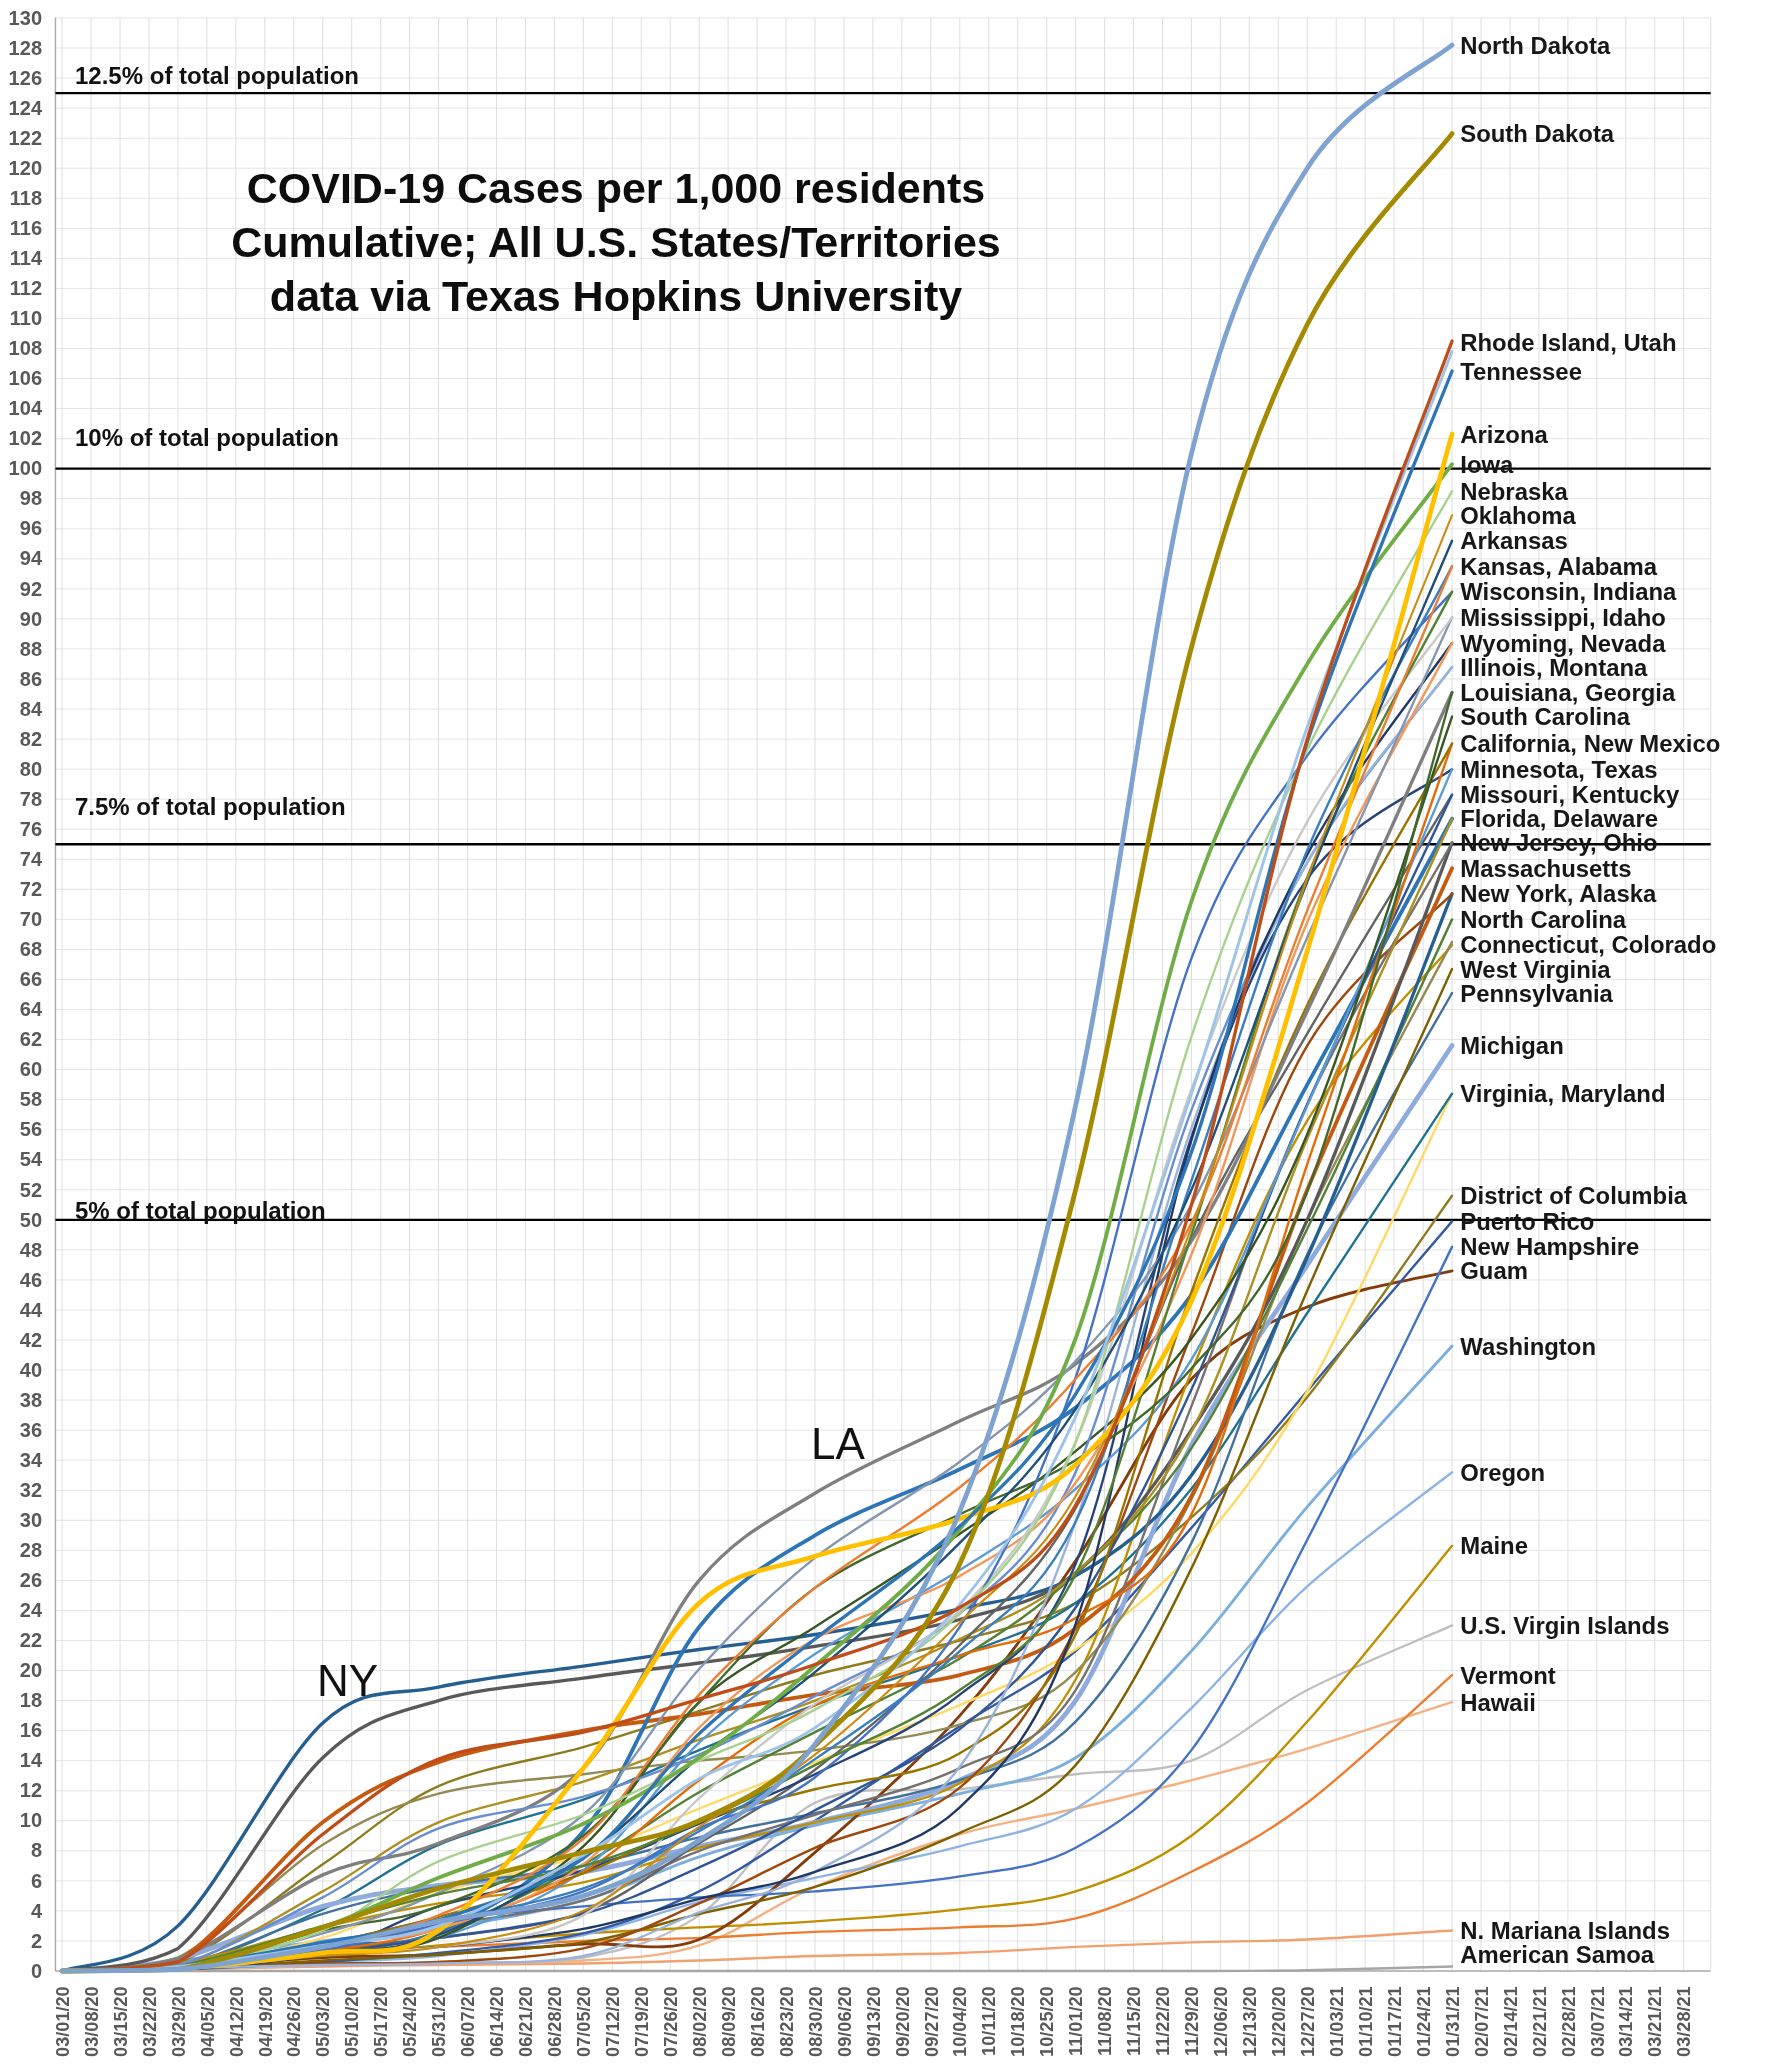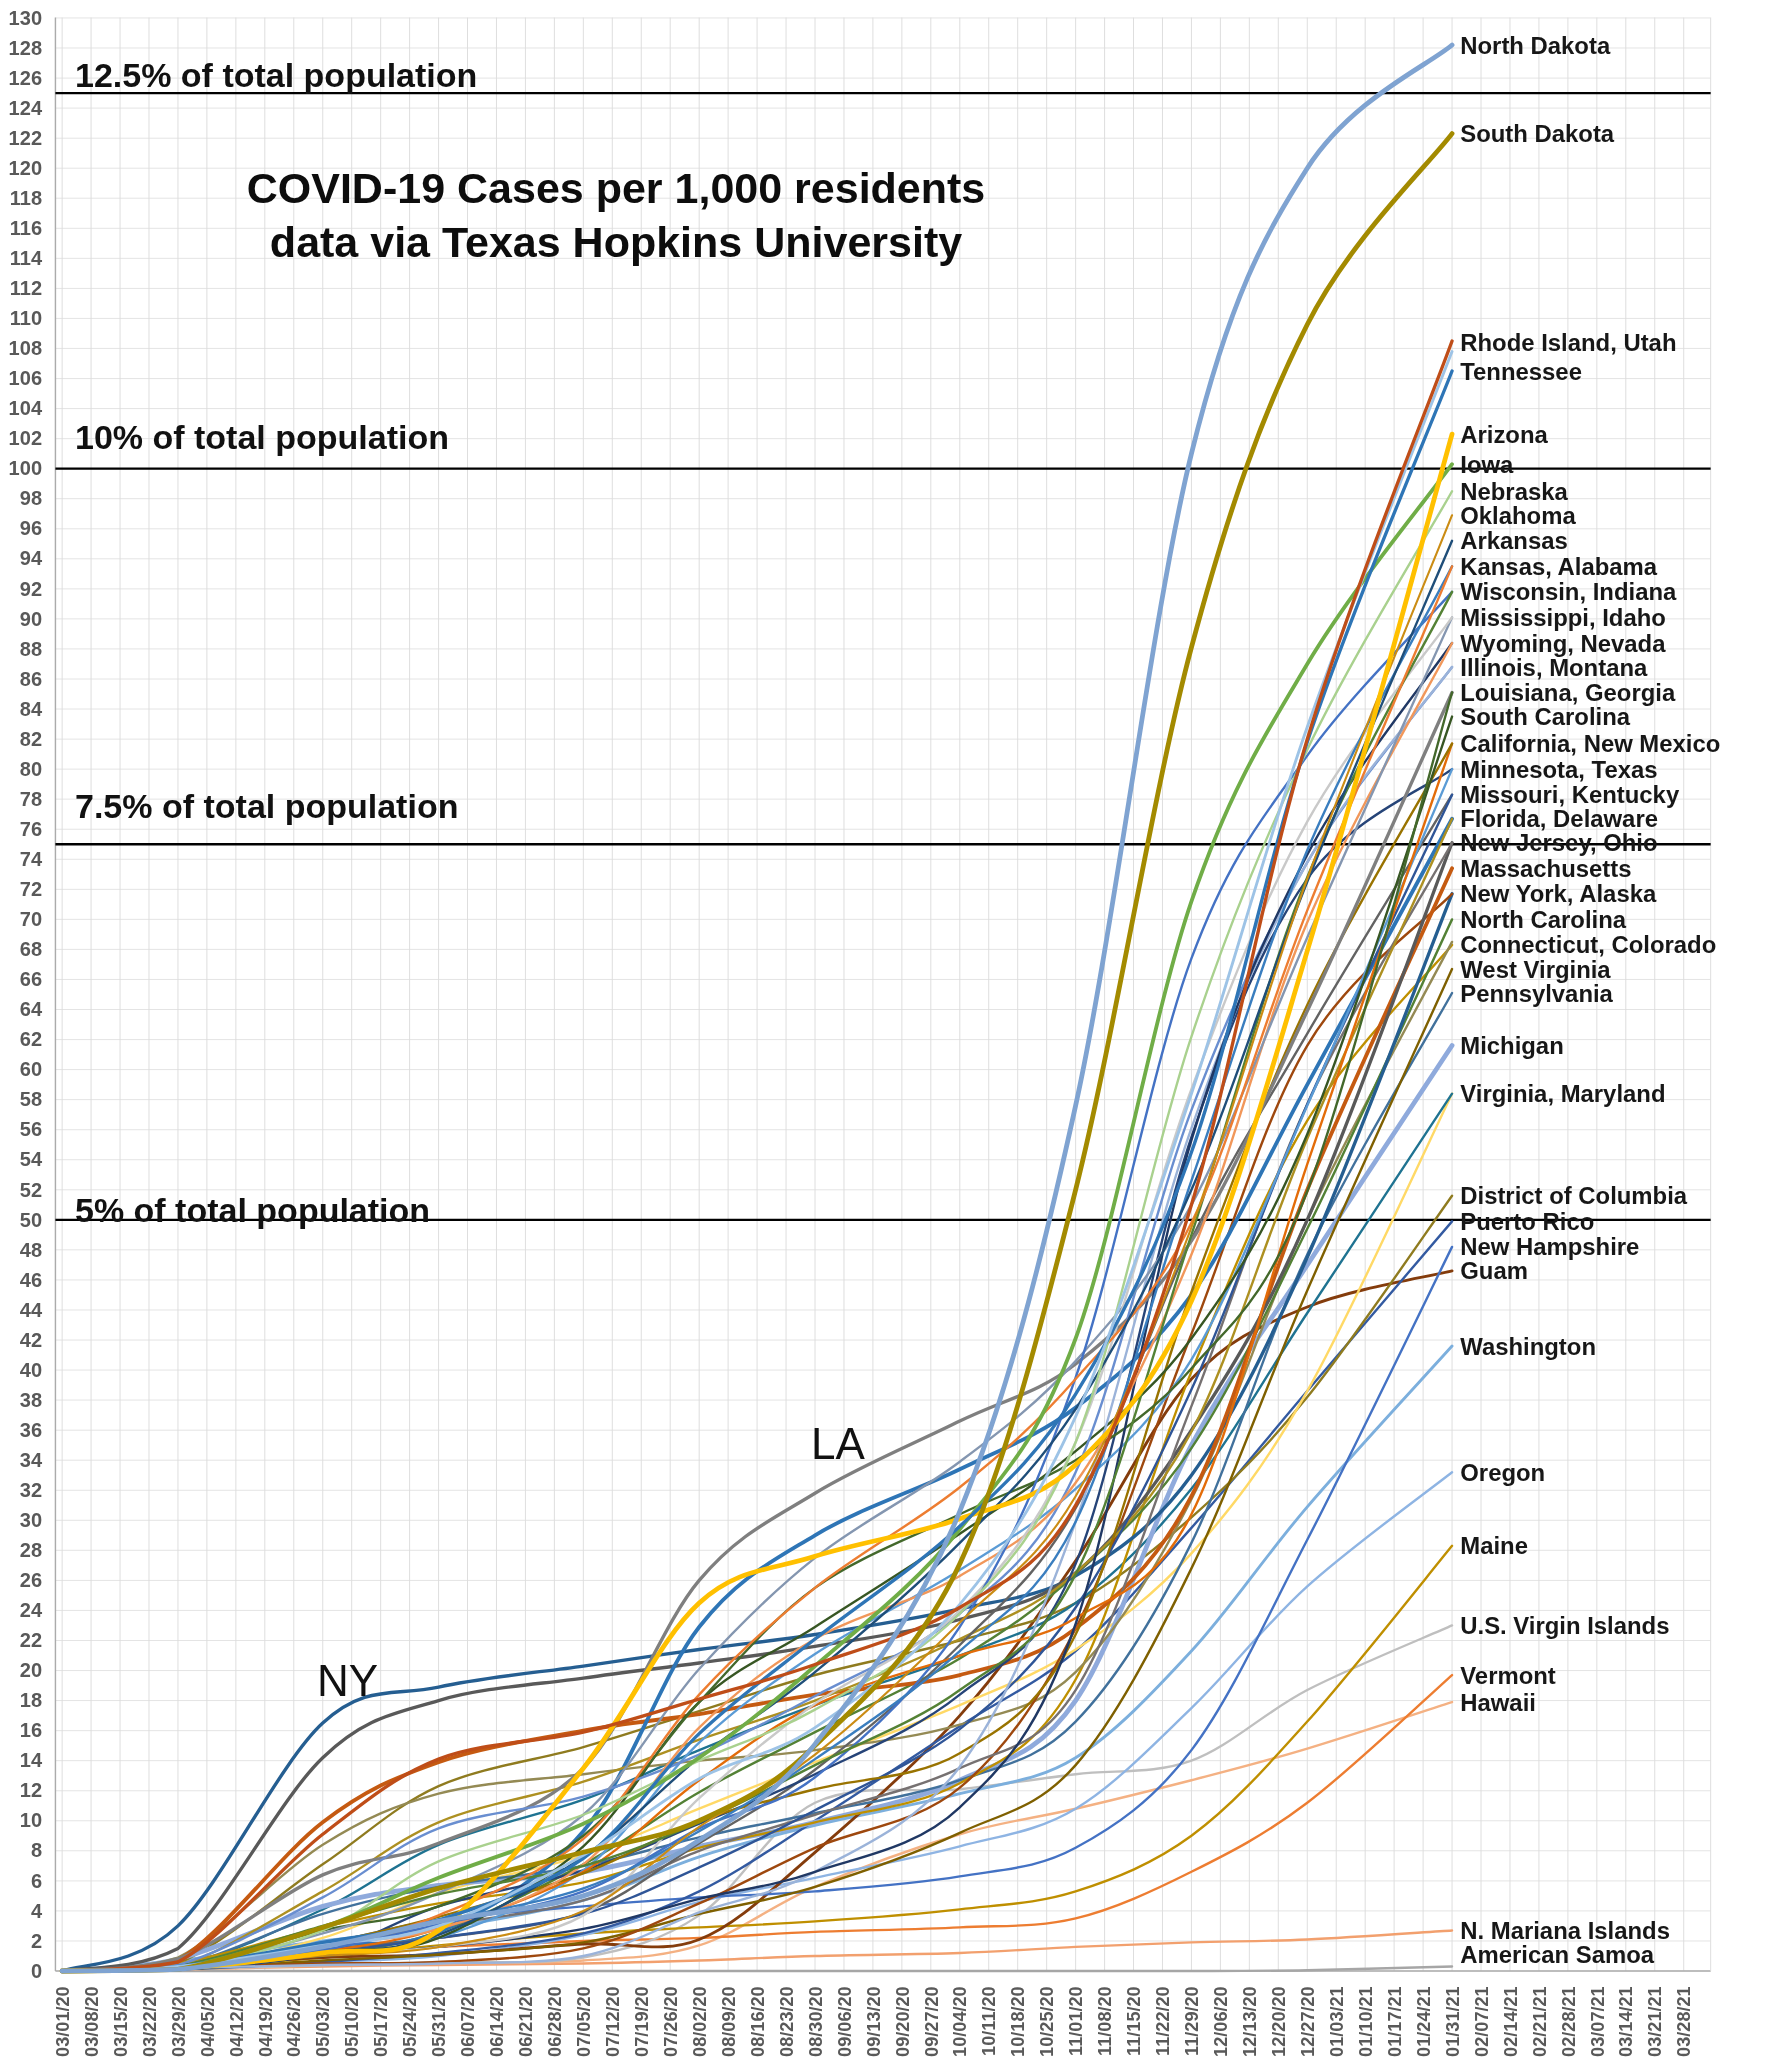--- a/index.html
+++ b/index.html
@@ -2,21 +2,21 @@
 <html><head>
 <meta charset="utf-8">
 <style>
   html,body{margin:0;padding:0;background:#fff;}
   .page{position:relative;width:1768px;height:2066px;background:#ffffff;overflow:hidden;
         font-family:"Liberation Sans",sans-serif;}
   svg{position:absolute;left:0;top:0;}
   .title-block{position:absolute;left:138px;top:161px;width:956px;text-align:center;
 M               color:#0d0d0d;}
   .title-block div{font-size:43px;font-weight:bold;line-height:54px;color:#0d0d0d;letter-spacing:0px;}
-  .ref-label{position:absolute;left:75px;font-size:34px;font-weight:bold;color:#111;height:29px;line-height:29px;}
+  .ref-label{position:absolute;left:75px;font-size:24px;font-weight:bold;color:#111;height:29px;line-height:29px;}
   .ref-label.r1{top:61px;}
   .ref-label.r2{top:423px;}
   .ref-label.r3{top:792px;}
   .ref-label.r4{top:1196px;text-align:center;}
   .annotation{position:absolute;font-weight:normal;color:#111;}
   .annotation.ny{left:317px;top:1656px;font-size:44px;}
   .annotation.la{left:811px;top:1419px;font-size:44px;}
 </style>
 </head>
 <body>
@@ -370,20 +370,21 @@
       <text x="1528" y="1626.1" text-anchor="start" fill="#171717" font-size="25" font-weight="bold" font-family="&quot;Liberation Sans&quot;,sans-serif">Maine</text>
       <text x="1528" y="1709.4" text-anchor="start" fill="#171717" font-size="25" font-weight="bold" font-family="&quot;Liberation Sans&quot;,sans-serif">U.S. Virgin Islands</text>
       <text x="1528" y="1761.3" text-anchor="start" fill="#171717" font-size="25" font-weight="bold" font-family="&quot;Liberation Sans&quot;,sans-serif">Vermont</text>
       <text x="1528" y="1789.6" text-anchor="start" fill="#171717" font-size="25" font-weight="bold" font-family="&quot;Liberation Sans&quot;,sans-serif">Hawaii</text>
       <text x="1528" y="2028.6" text-anchor="start" fill="#171717" font-size="25" font-weight="bold" font-family="&quot;Liberation Sans&quot;,sans-serif">N. Mariana Islands</text>
       <text x="1528" y="2053.7" text-anchor="start" fill="#171717" font-size="25" font-weight="bold" font-family="&quot;Liberation Sans&quot;,sans-serif">American Samoa</text>
     </svg>
 
   <div class="title-block">
     <div>COVID-19 Cases per 1,000 residents</div>
+    <div>Cumulative; All U.S. States/Territories</div>
     <div>data via Texas Hopkins University</div>
   </div>
 
   <div class="ref-label r1">12.5% of total population</div>
   <div class="ref-label r2">10% of total population</div>
   <div class="ref-label r3">7.5% of total population</div>
   <div class="ref-label r4">5% of total population</div>
 
   <div class="annotation ny">NY</div>
   <div class="annotation la">LA</div>

